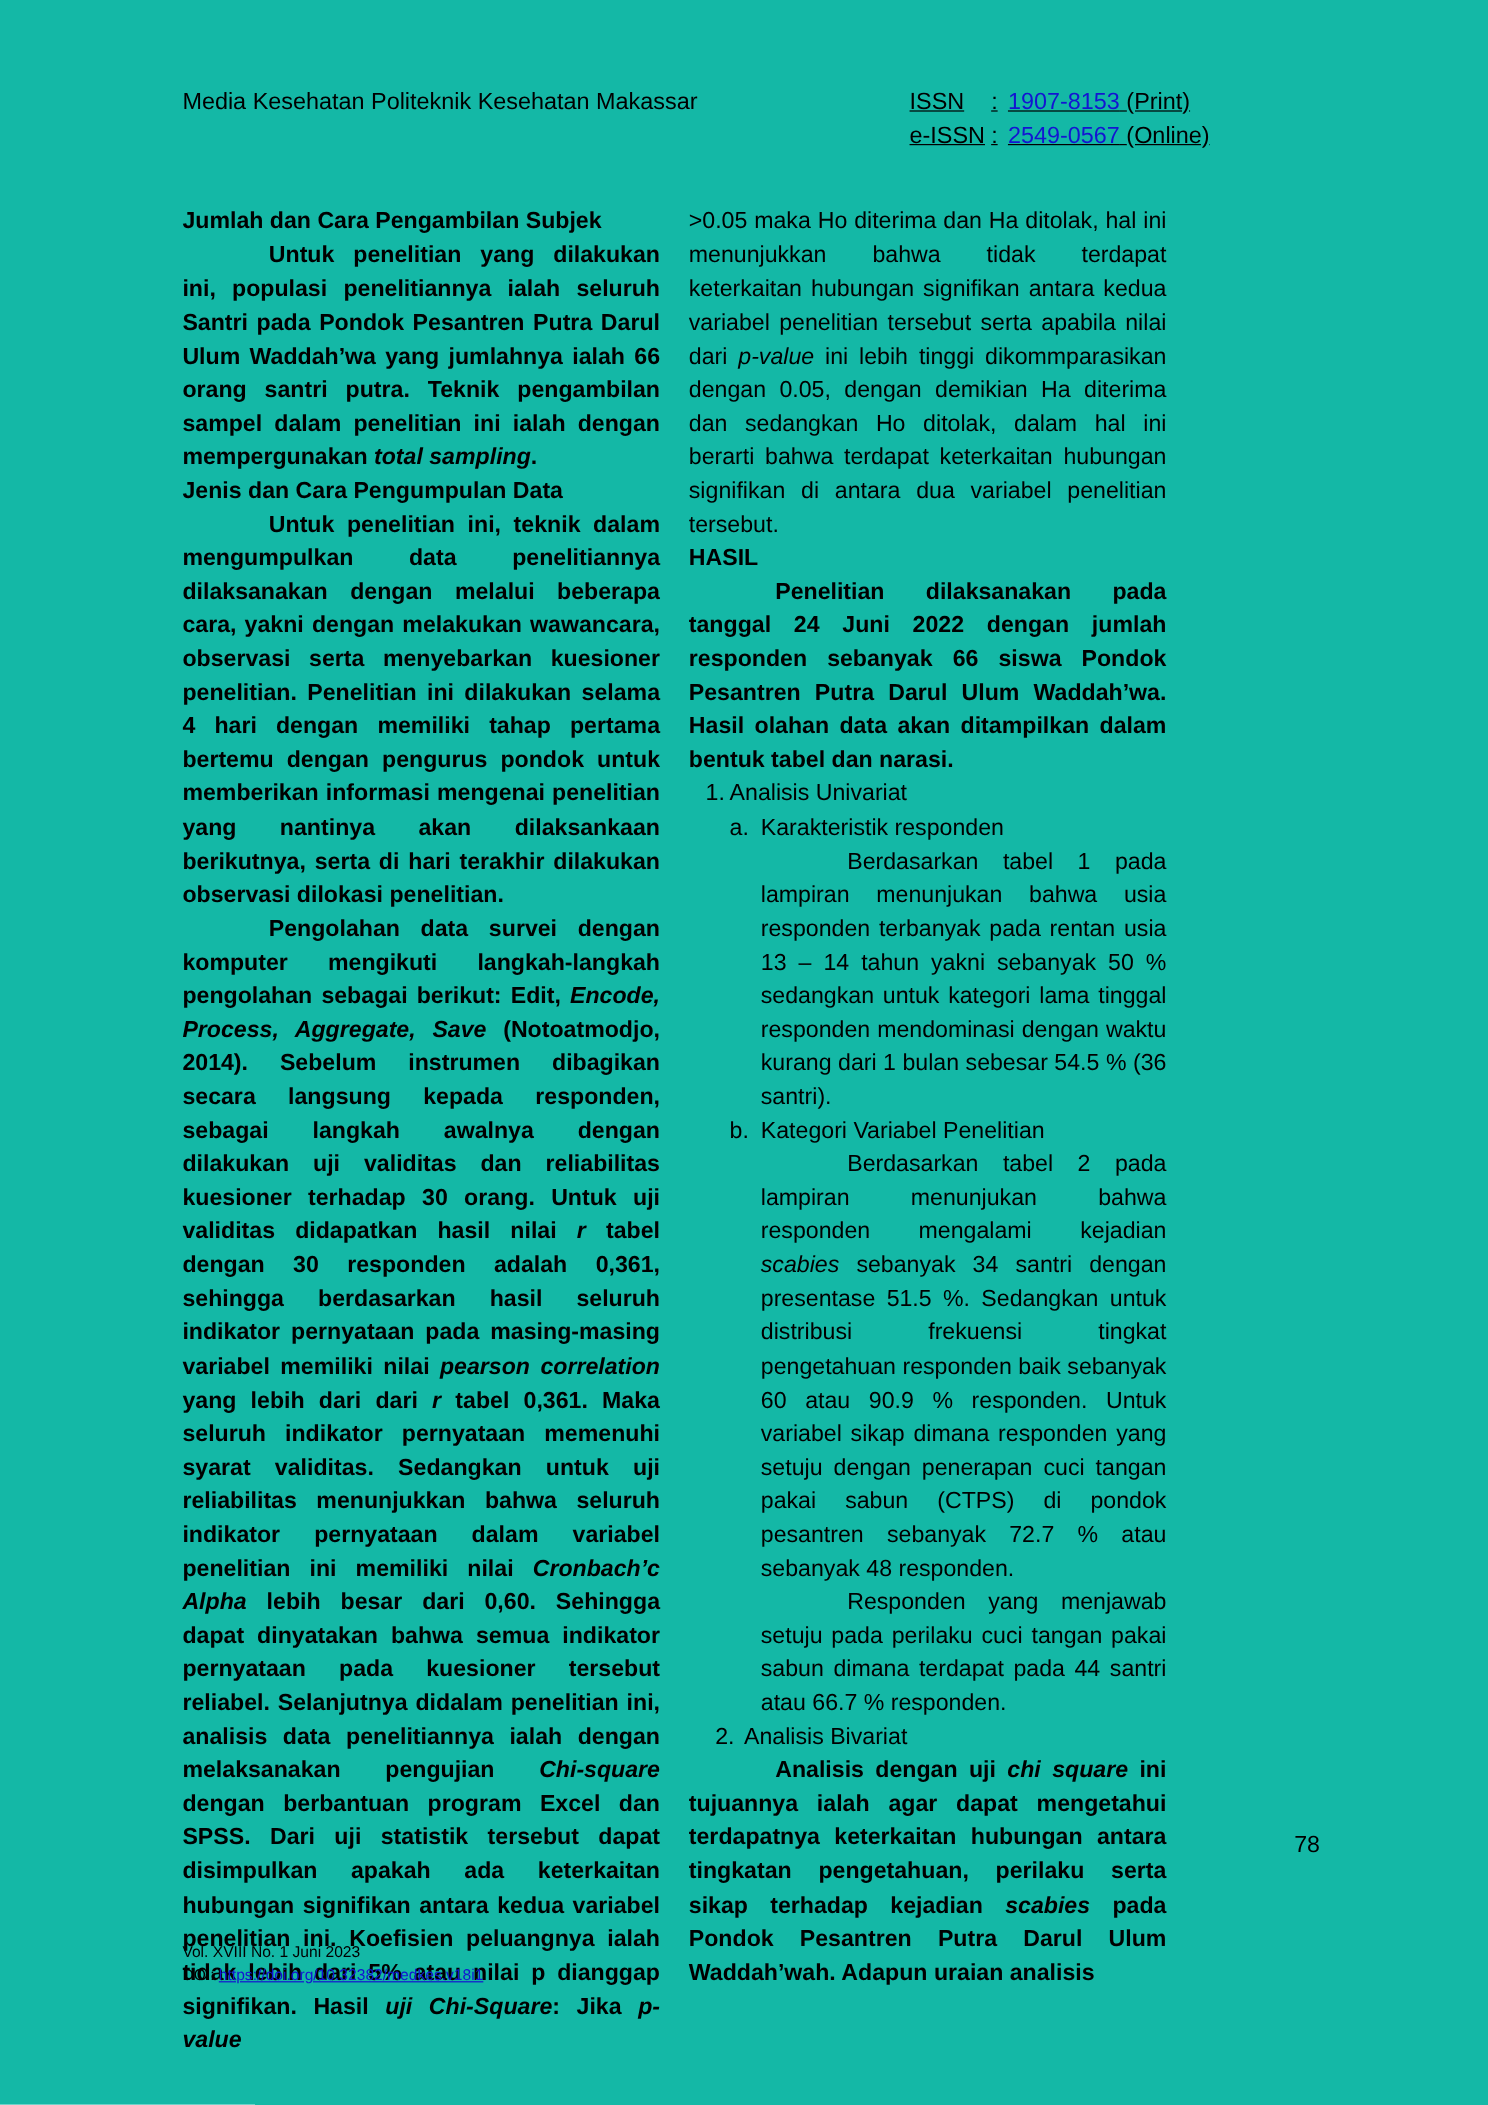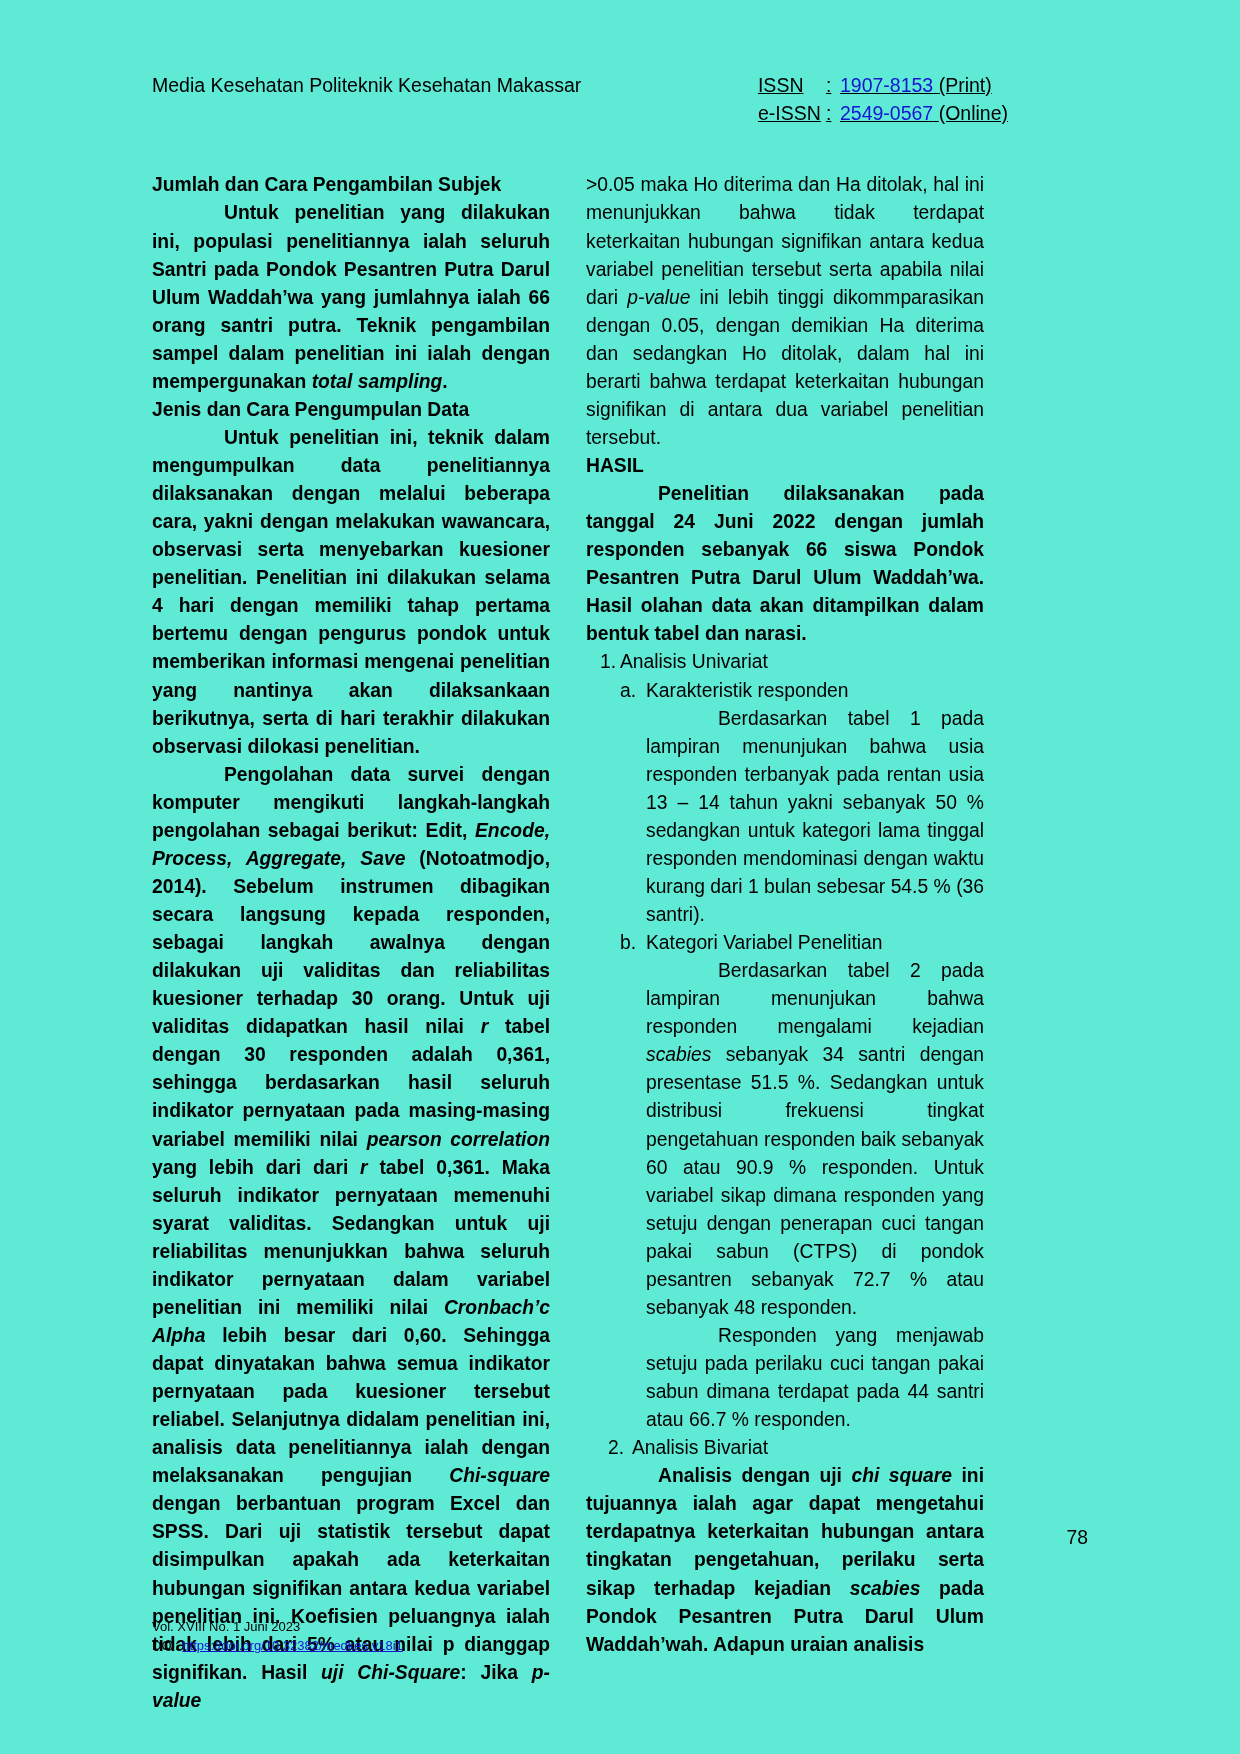--- a/index.html
+++ b/index.html
@@ -8,21 +8,21 @@
     background: #ffffff;
   }
   body {
     font-family: "Liberation Sans", sans-serif;
     color: #000000;
   }
   .page {
     position: relative;
     width: 1240px;
     height: 1754px;
-    background: #5eead4;
+    background: #14b8a6;
     box-sizing: border-box;
     padding: 72px 140px 0 152px;
     overflow: hidden;
   }
 
   
   .header {
     display: flex;
     align-items: flex-start;
     justify-content: space-between;
@@ -52,21 +52,21 @@
   .issn-num {
     color: #1414d2;
   }
   .issn-paren {
     color: #000;
   }
 
   
   .columns {
     display: flex;
-    gap: 36px;
+    gap: 24px;
     font-size: 19.3px;
     line-height: 1.455;
     margin-top: 29px;
   }
   .col {
     width: 398px;
     flex: 0 0 398px;
   }
   .col p {
     margin: 0;
@@ -141,21 +141,21 @@
   .footer-line {
     white-space: nowrap;
   }
   .doi-link {
     color: #1414d2;
     text-decoration: underline;
     text-align: center;
   }
   .page-number {
     position: absolute;
-    right: 152px;
+    right: 140px;
     bottom: 205px;
     font-size: 19.3px;
     margin-left: 20px;
   }
 </style>
 </head>
 <body>
 
 <div class="page">
 

